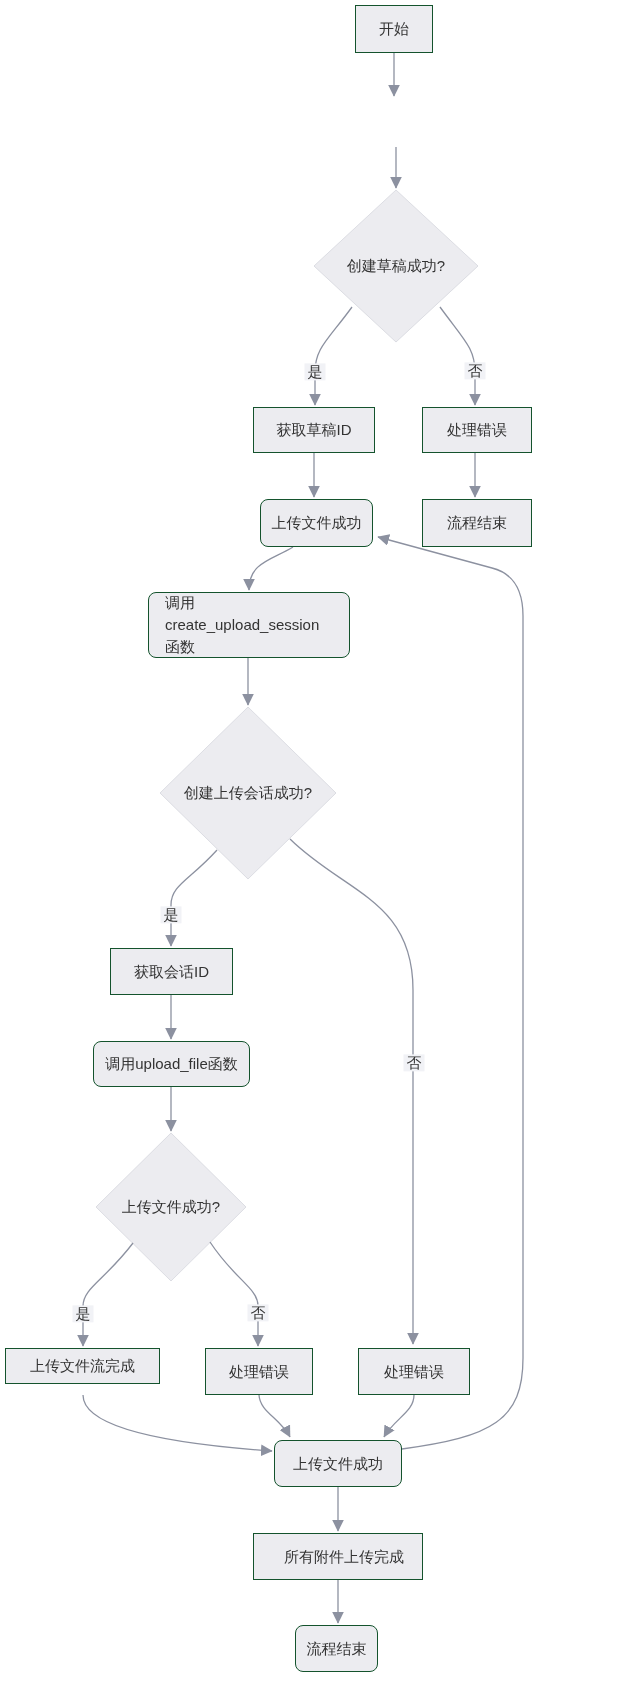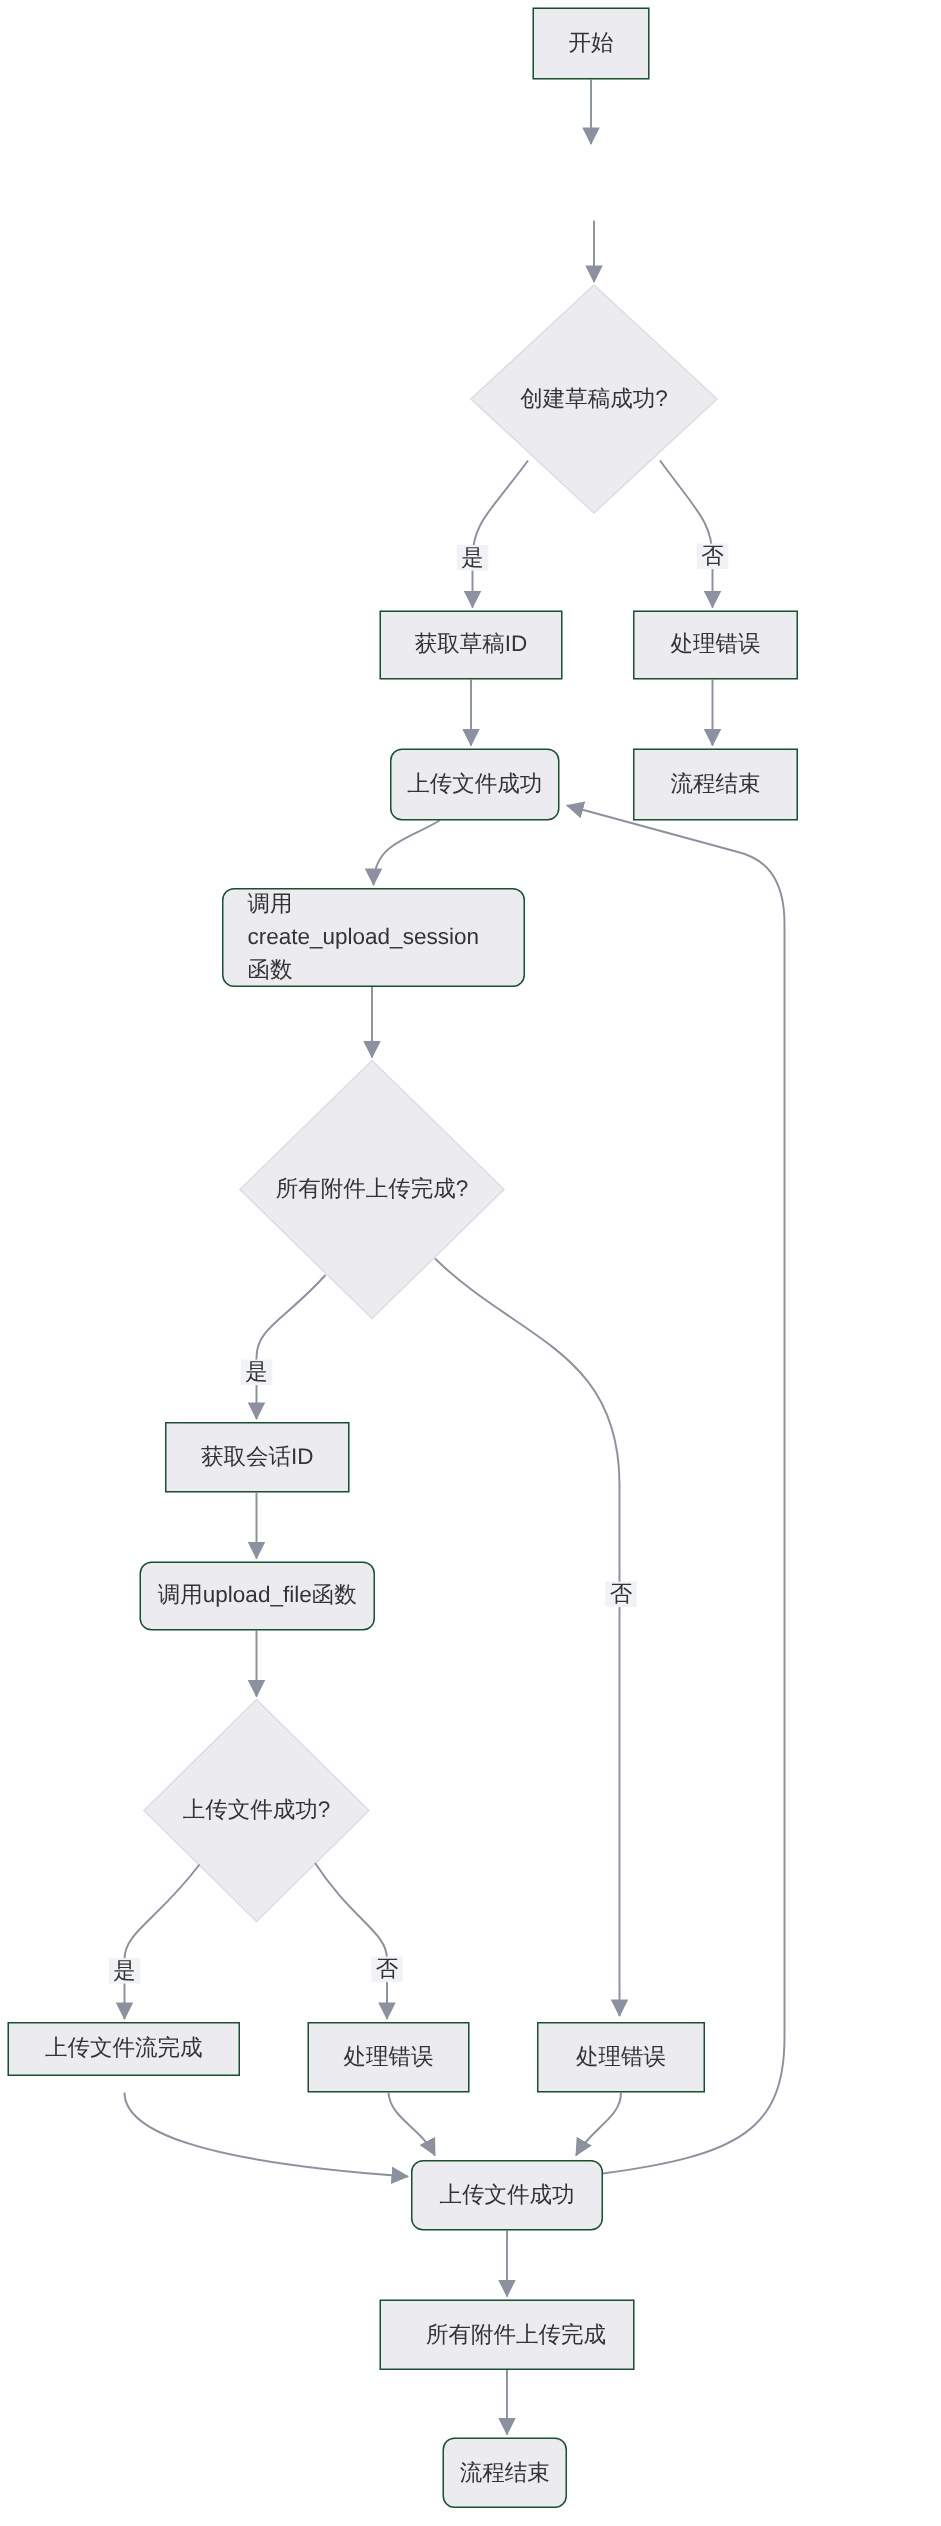--- a/index.html
+++ b/index.html
@@ -87,21 +87,21 @@
 
   <div class="node" style="left:358px;top:1348px;width:112px;height:47px;">处理错误</div>
 
   <div class="node rounded" style="left:274px;top:1440px;width:128px;height:47px;">上传文件成功</div>
 
   <div class="node" style="left:253px;top:1533px;width:170px;height:47px;padding-left:12px;">所有附件上传完成</div>
 
   <div class="node rounded" style="left:295px;top:1625px;width:83px;height:47px;">流程结束</div>
 
   <div class="diamond-label" style="left:396px;top:266px;">创建草稿成功?</div>
-  <div class="diamond-label" style="left:248px;top:793px;">所有附件上传完成?</div>
+  <div class="diamond-label" style="left:248px;top:793px;">创建上传会话成功?</div>
   <div class="diamond-label" style="left:171px;top:1207px;">上传文件成功?</div>
 
   <div class="edge-label" style="left:315px;top:372px;">是</div>
   <div class="edge-label" style="left:475px;top:371px;">否</div>
   <div class="edge-label" style="left:171px;top:915px;">是</div>
   <div class="edge-label" style="left:414px;top:1063px;">否</div>
   <div class="edge-label" style="left:83px;top:1314px;">是</div>
   <div class="edge-label" style="left:258px;top:1313px;">否</div>
 
 </div>

